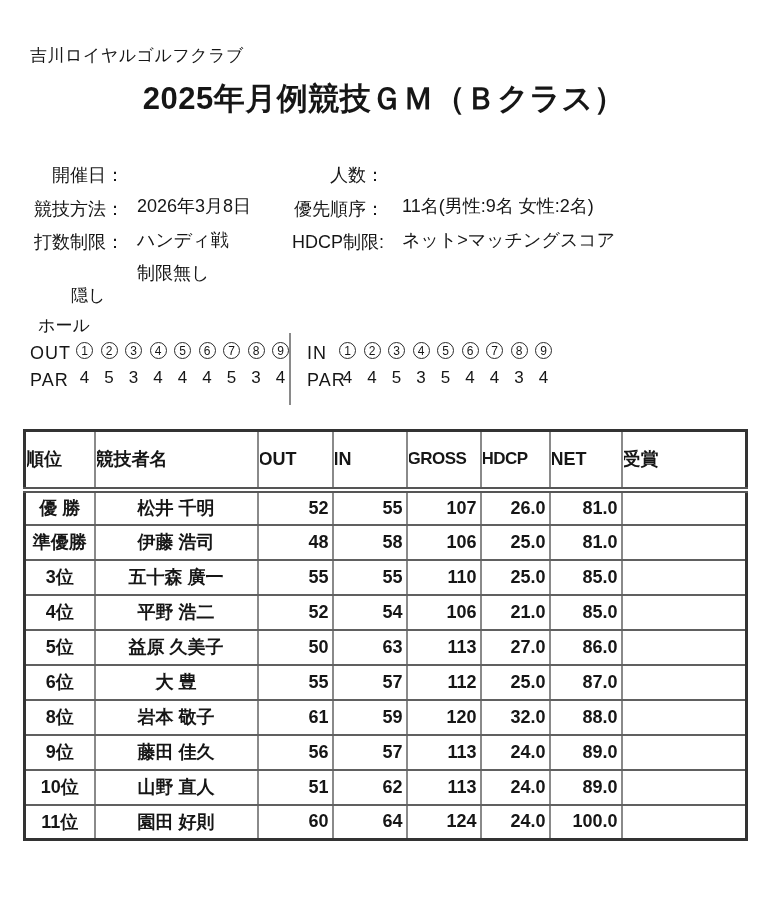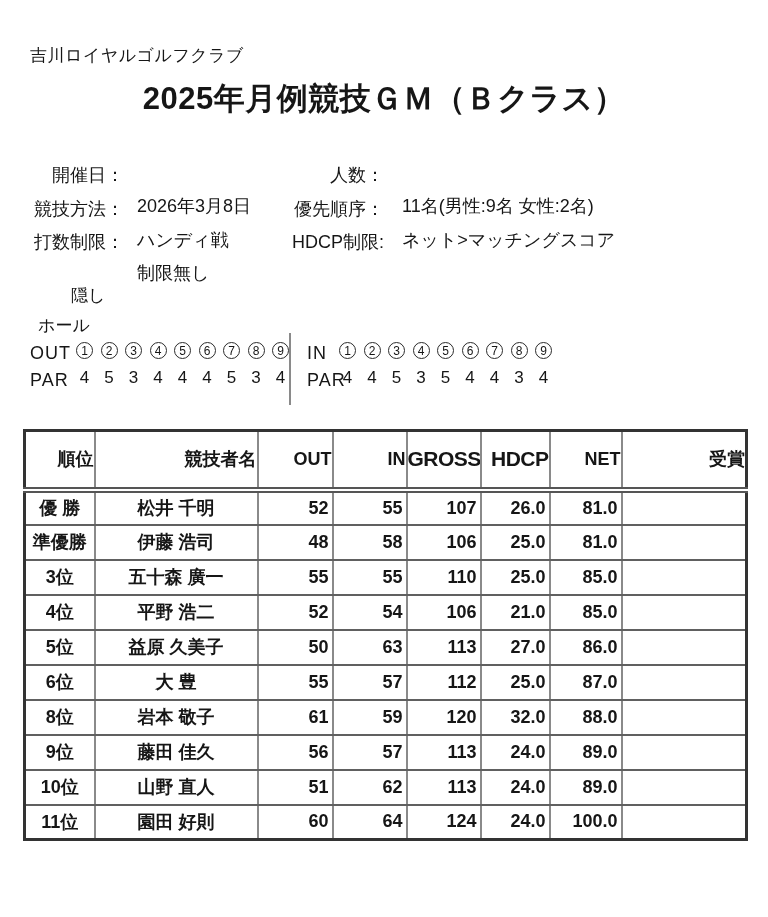--- a/index.html
+++ b/index.html
@@ -38,23 +38,23 @@
 
   table.results { position:absolute; left:23px; top:429px; border-collapse:collapse;
     table-layout:fixed; width:722px; border:3px solid #333; }
   .results th, .results td {
     border-left:2px solid #8a8a8a; border-right:2px solid #8a8a8a;
     border-top:2px solid #606060; border-bottom:2px solid #606060;
     padding:0; overflow:hidden; white-space:nowrap;
   }
   .results thead tr { height:59px; }
   .results tbody tr { height:35px; }
-  .results thead th { font-size:18px; font-weight:700; text-align:right;
-    border-bottom:6px double #555; }
-  .results thead th.small-head { font-size:21px; letter-spacing:-0.5px; }
+  .results thead th { font-size:18px; font-weight:700; text-align:left;
+    border-bottom:6px double #555;border-radius:13px; }
+  .results thead th.small-head { font-size:17px; letter-spacing:-0.5px; }
   .results td { font-size:18px; font-weight:700; }
   td.rank-cell, td.name-cell { text-align:center; }
   td.num-cell { text-align:right; padding-right:3px; }
   td.award-cell { background:#fff; }
 </style>
 </head>
 <body>
 
 <div class="page">
 

